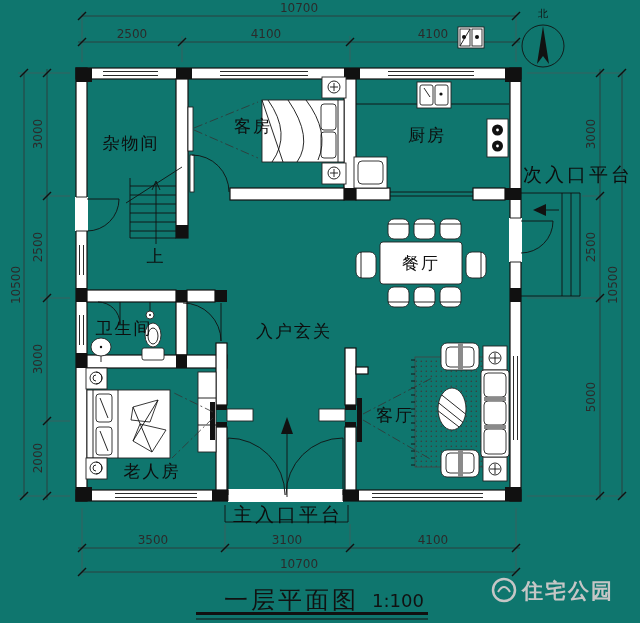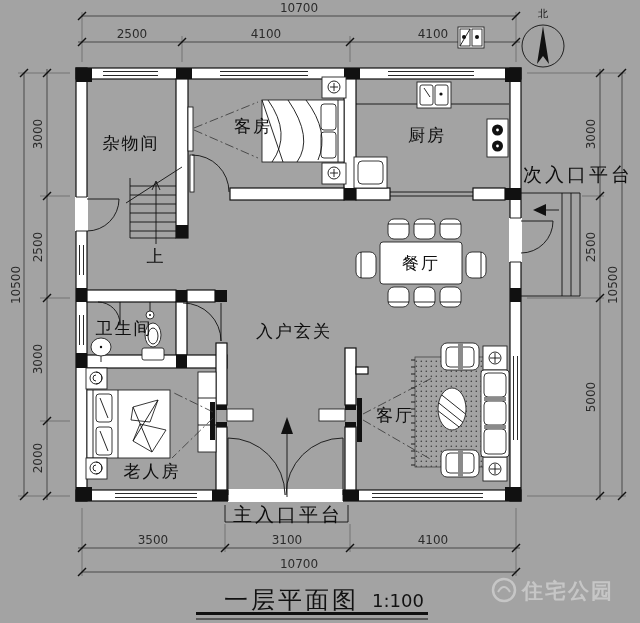--- a/index.html
+++ b/index.html
@@ -1,16 +1,16 @@
 <!DOCTYPE html>
 <html><head>
 <meta charset="utf-8">
 <style>
   html,body{margin:0;padding:0;background:#ffffff;}
-  .stage{position:relative;width:640px;height:623px;background:#a3a3a3;overflow:hidden;}
+  .stage{position:relative;width:640px;height:623px;background:#0f766e;overflow:hidden;}
   svg{position:absolute;left:0;top:0;}
   text{font-family:"DejaVu Sans",sans-serif;fill:#111;}
   .dimtxt{font-size:12px;fill:#2b2b2b;}
   .roomtxt{font-size:17px;letter-spacing:2px;fill:#0d0d0d;}
   .bigtxt{font-size:19px;letter-spacing:3px;fill:#0d0d0d;}
   .wall{fill:#ffffff;stroke:#111;stroke-width:1.2;}
   .col{fill:#111;stroke:none;}
   .thin{stroke:#111;stroke-width:0.9;fill:none;}
   .furn{stroke:#222;stroke-width:0.9;fill:#fff;}
   .ext{stroke:#555;stroke-width:0.6;}

